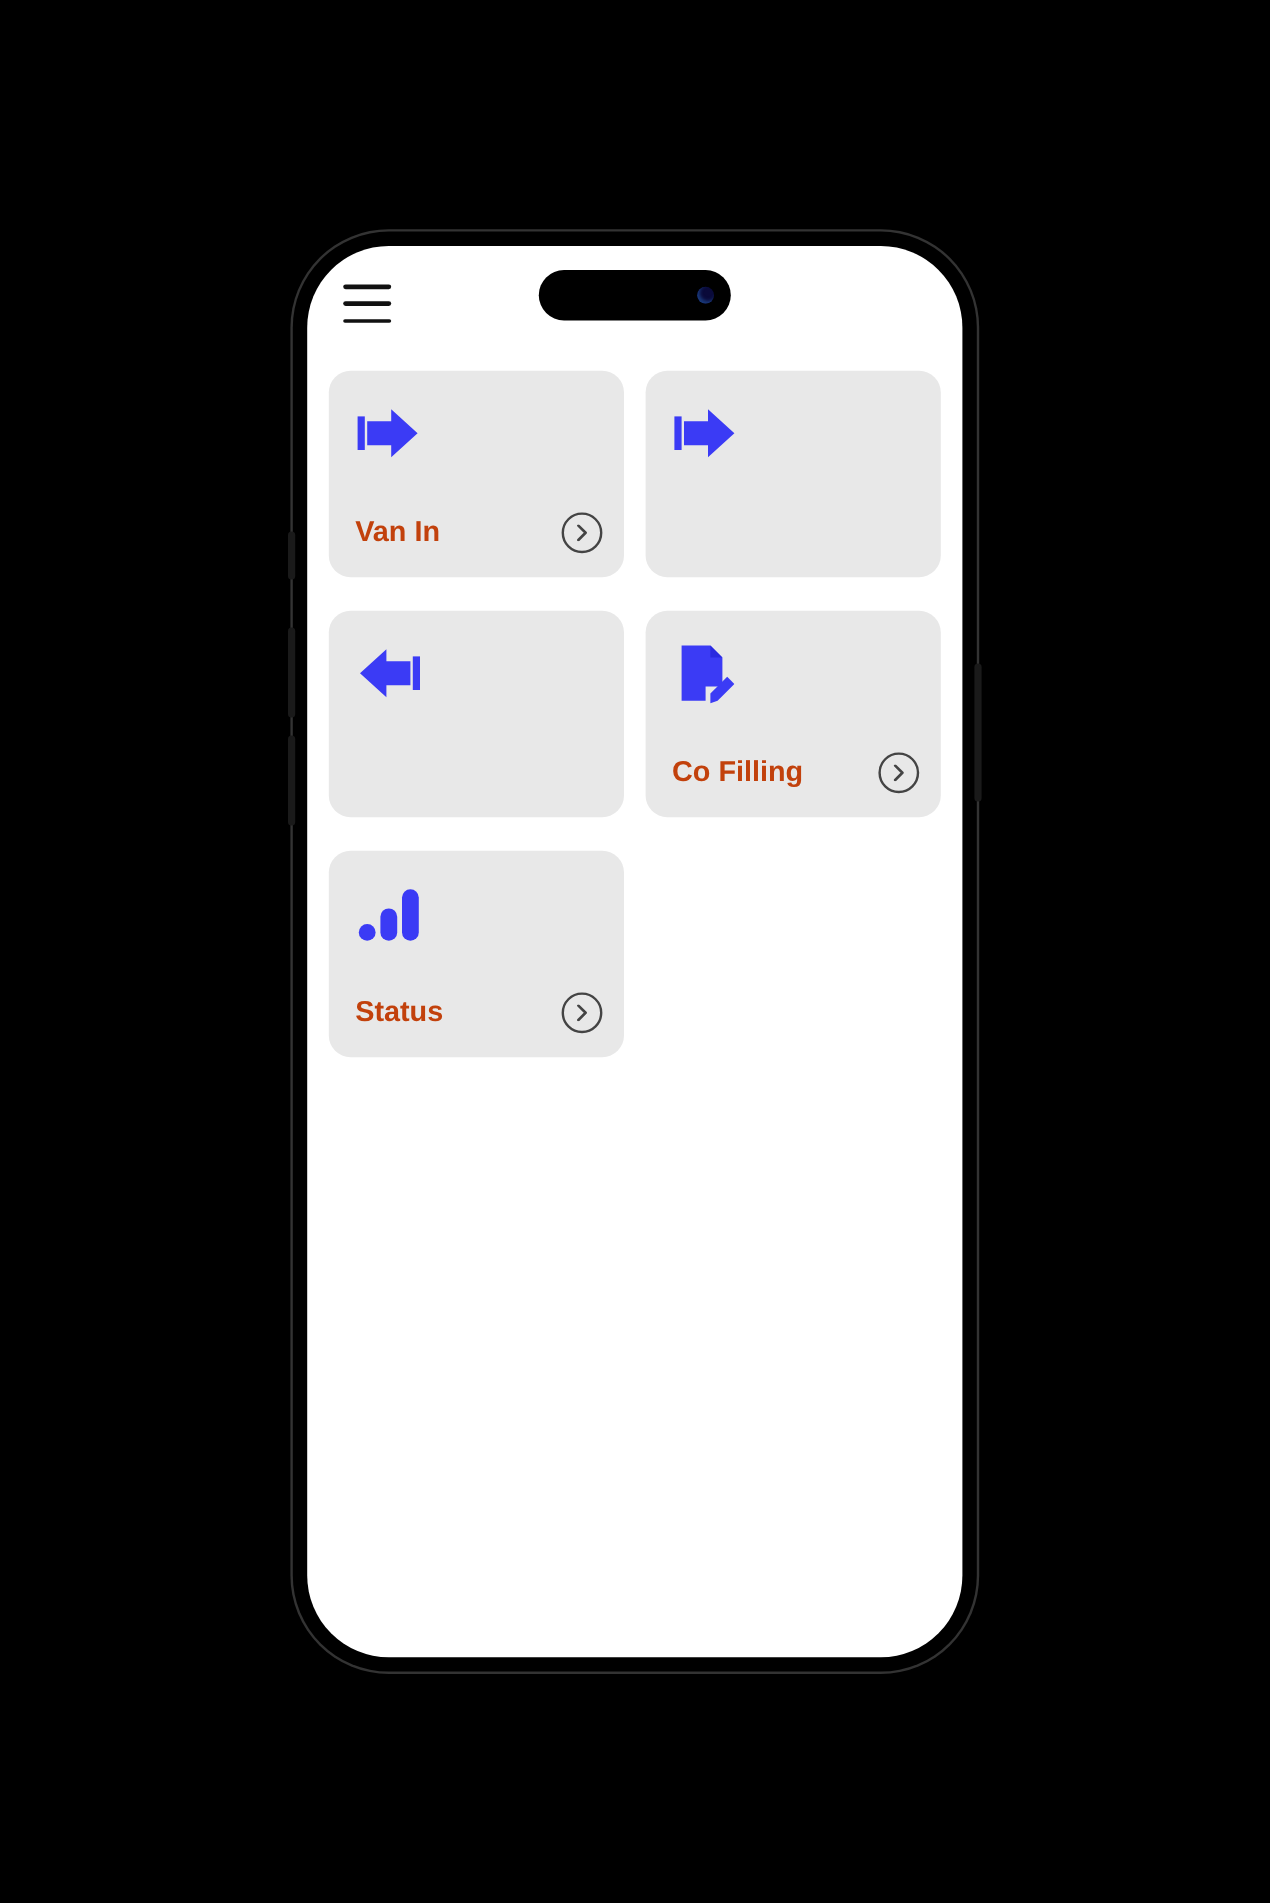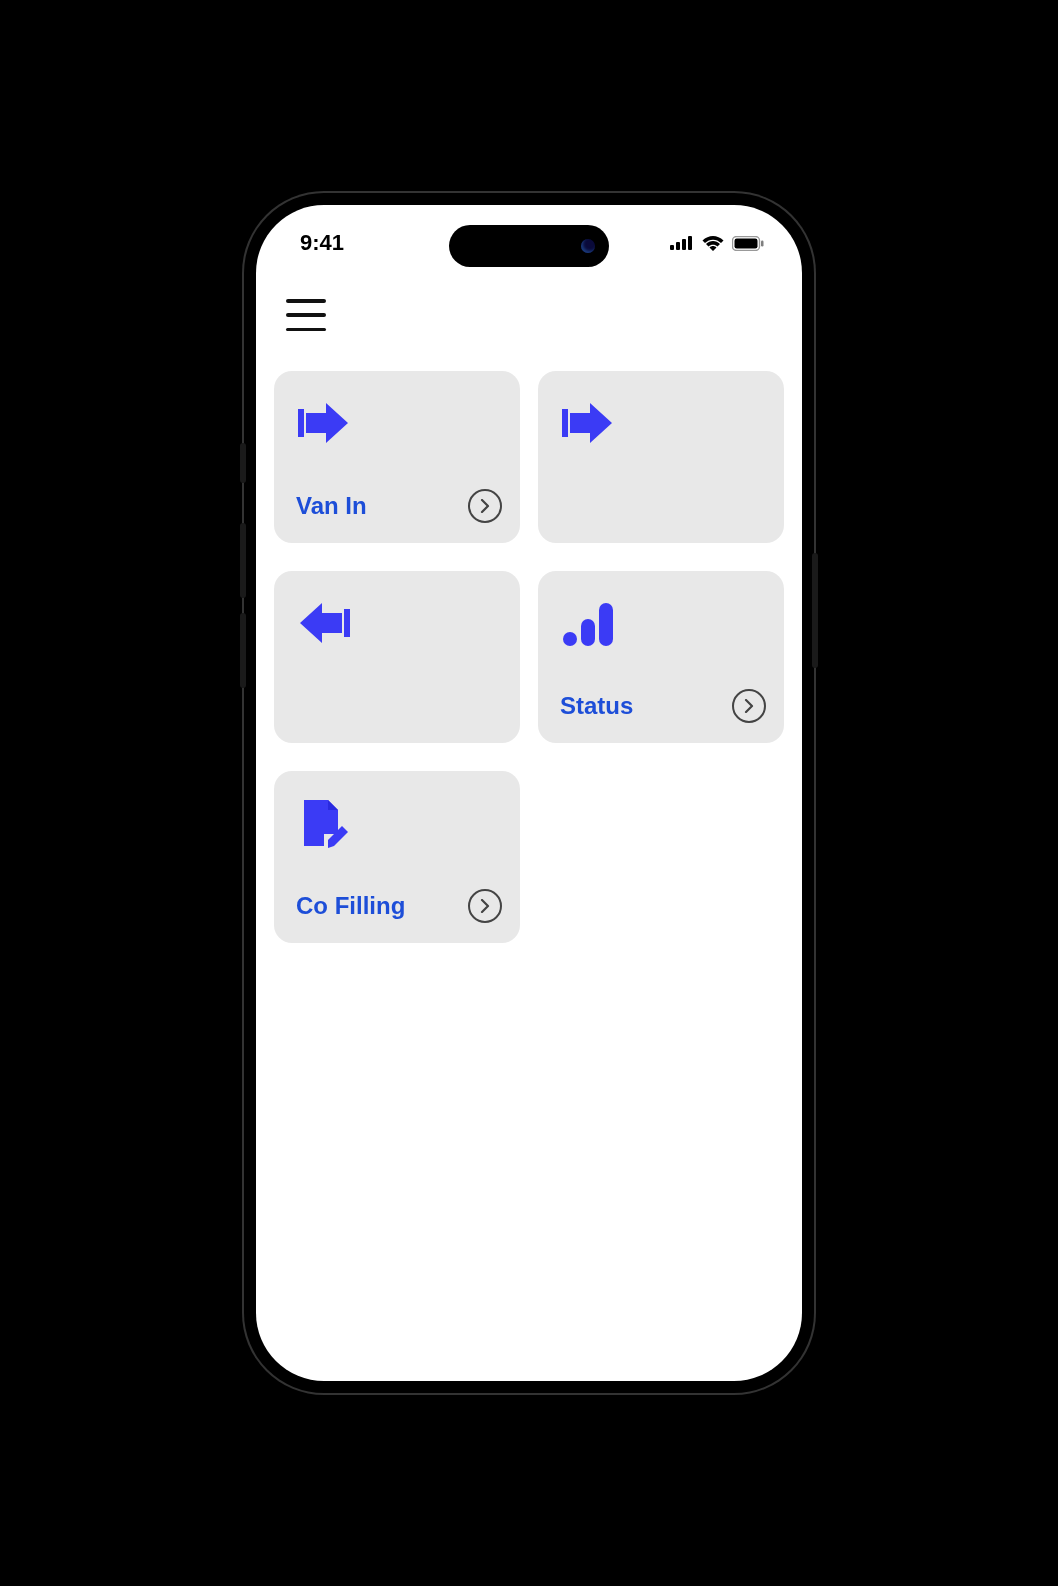--- a/index.html
+++ b/index.html
@@ -80,21 +80,21 @@
       border-radius: 18px;
       padding: 24px 18px 20px 22px;
       height: 172px;
       display: flex;
       flex-direction: column;
       justify-content: space-between;
       cursor: pointer;
     }
     .card-icon { width: 56px; height: 56px; display: flex; align-items: center; justify-content: center; }
     .card-bottom { display: flex; justify-content: space-between; align-items: center; }
-    .card-label { font-size: 24px; font-weight: 600; color: #1d4ed8; }
+    .card-label { font-size: 24px; font-weight: 600; color: #c2410c; }
     .chev-circle {
       width: 34px; height: 34px;
       border: 2.5px solid #444;
       border-radius: 50%;
       display: flex; align-items: center; justify-content: center;
     }
     .chev-circle svg { width: 12px; height: 14px; }
     .accent { fill: #3b3bf5; }
   </style>
 </head>
@@ -104,39 +104,20 @@
   <div class="side-btn left1"></div>
   <div class="side-btn left2"></div>
   <div class="side-btn left3"></div>
   <div class="side-btn right"></div>
 
   <div class="screen">
     <div class="island">
         <div class="cam"></div>
       </div>
 
-    <div class="status-bar">
-      <span class="time">9:41</span>
-      <div class="status-icons">
-        <svg width="24" height="14" viewBox="0 0 24 14">
-            <rect x="0" y="9" width="4" height="5" rx="1" fill="#000"></rect>
-            <rect x="6" y="6" width="4" height="8" rx="1" fill="#000"></rect>
-            <rect x="12" y="3" width="4" height="11" rx="1" fill="#000"></rect>
-            <rect x="18" y="0" width="4" height="14" rx="1" fill="#000"></rect>
-          </svg>
-        <svg width="22" height="16" viewBox="0 0 22 16">
-            <path d="M11 16 L7.5 12.5 C9.5 10.5 12.5 10.5 14.5 12.5 Z M4 9 C8 5 14 5 18 9 L15.5 11.5 C13 9 9 9 6.5 11.5 Z M0.5 5.5 C6.5 -0.5 15.5 -0.5 21.5 5.5 L19 8 C14.5 3.5 7.5 3.5 3 8 Z" fill="#000"></path>
-          </svg>
-        <svg width="32" height="15" viewBox="0 0 32 15">
-            <rect x="0.5" y="0.5" width="27" height="14" rx="4" stroke="#000" stroke-width="1.4" fill="none" opacity="0.4"></rect>
-            <rect x="2.5" y="2.5" width="23" height="10" rx="2.2" fill="#000"></rect>
-            <rect x="29" y="4.5" width="2.5" height="6" rx="1.2" fill="#000" opacity="0.5"></rect>
-          </svg>
-      </div>
-    </div>
 
     <div class="hamburger">
       <span></span>
       <span></span>
       <span></span>
     </div>
 
     <div class="grid">
 
       <div class="card">
@@ -170,49 +151,49 @@
         <div class="card-icon">
           <svg width="56" height="48" viewBox="0 0 56 48">
               <rect x="48" y="10" width="6" height="28" class="accent"></rect>
               <polygon points="46,14 46,34 26,34 26,44 4,24 26,4 26,14" class="accent"></polygon>
             </svg>
         </div>
       </div>
 
       <div class="card">
         <div class="card-icon">
+          <svg width="48" height="54" viewBox="0 0 48 54">
+              <path d="M4 4 L28 4 L38 14 L38 38 L24 38 L24 50 L4 50 Z" class="accent"></path>
+              <path d="M28 4 L28 14 L38 14 Z" fill="#2a2ae0"></path>
+              <polygon points="28,52 28,44 42,30 48,36 34,50" class="accent"></polygon>
+            </svg>
+        </div>
+        <div class="card-bottom">
+          <span class="card-label">Co Filling</span>
+          <span class="chev-circle">
+              <svg viewBox="0 0 10 14">
+                <path d="M2 1 L8 7 L2 13" stroke="#444" stroke-width="2.2" fill="none" stroke-linecap="round" stroke-linejoin="round"></path>
+              </svg>
+            </span>
+        </div>
+      </div>
+
+      <div class="card">
+        <div class="card-icon">
           <svg width="52" height="48" viewBox="0 0 52 48">
               <circle cx="8" cy="40" r="7" class="accent"></circle>
               <rect x="19" y="20" width="14" height="27" rx="7" class="accent"></rect>
               <rect x="37" y="4" width="14" height="43" rx="7" class="accent"></rect>
             </svg>
         </div>
         <div class="card-bottom">
           <span class="card-label">Status</span>
           <span class="chev-circle">
               <svg viewBox="0 0 10 14">
                 <path d="M2 1 L8 7 L2 13" stroke="#444" stroke-width="2.2" fill="none" stroke-linecap="round" stroke-linejoin="round"></path>
               </svg>
             </span>
         </div>
       </div>
 
-      <div class="card">
-        <div class="card-icon">
-          <svg width="48" height="54" viewBox="0 0 48 54">
-              <path d="M4 4 L28 4 L38 14 L38 38 L24 38 L24 50 L4 50 Z" class="accent"></path>
-              <path d="M28 4 L28 14 L38 14 Z" fill="#2a2ae0"></path>
-              <polygon points="28,52 28,44 42,30 48,36 34,50" class="accent"></polygon>
-            </svg>
-        </div>
-        <div class="card-bottom">
-          <span class="card-label">Co Filling</span>
-          <span class="chev-circle">
-              <svg viewBox="0 0 10 14">
-                <path d="M2 1 L8 7 L2 13" stroke="#444" stroke-width="2.2" fill="none" stroke-linecap="round" stroke-linejoin="round"></path>
-              </svg>
-            </span>
-        </div>
-      </div>
-
     </div>
   </div>
 </div>
 
 </body></html>

